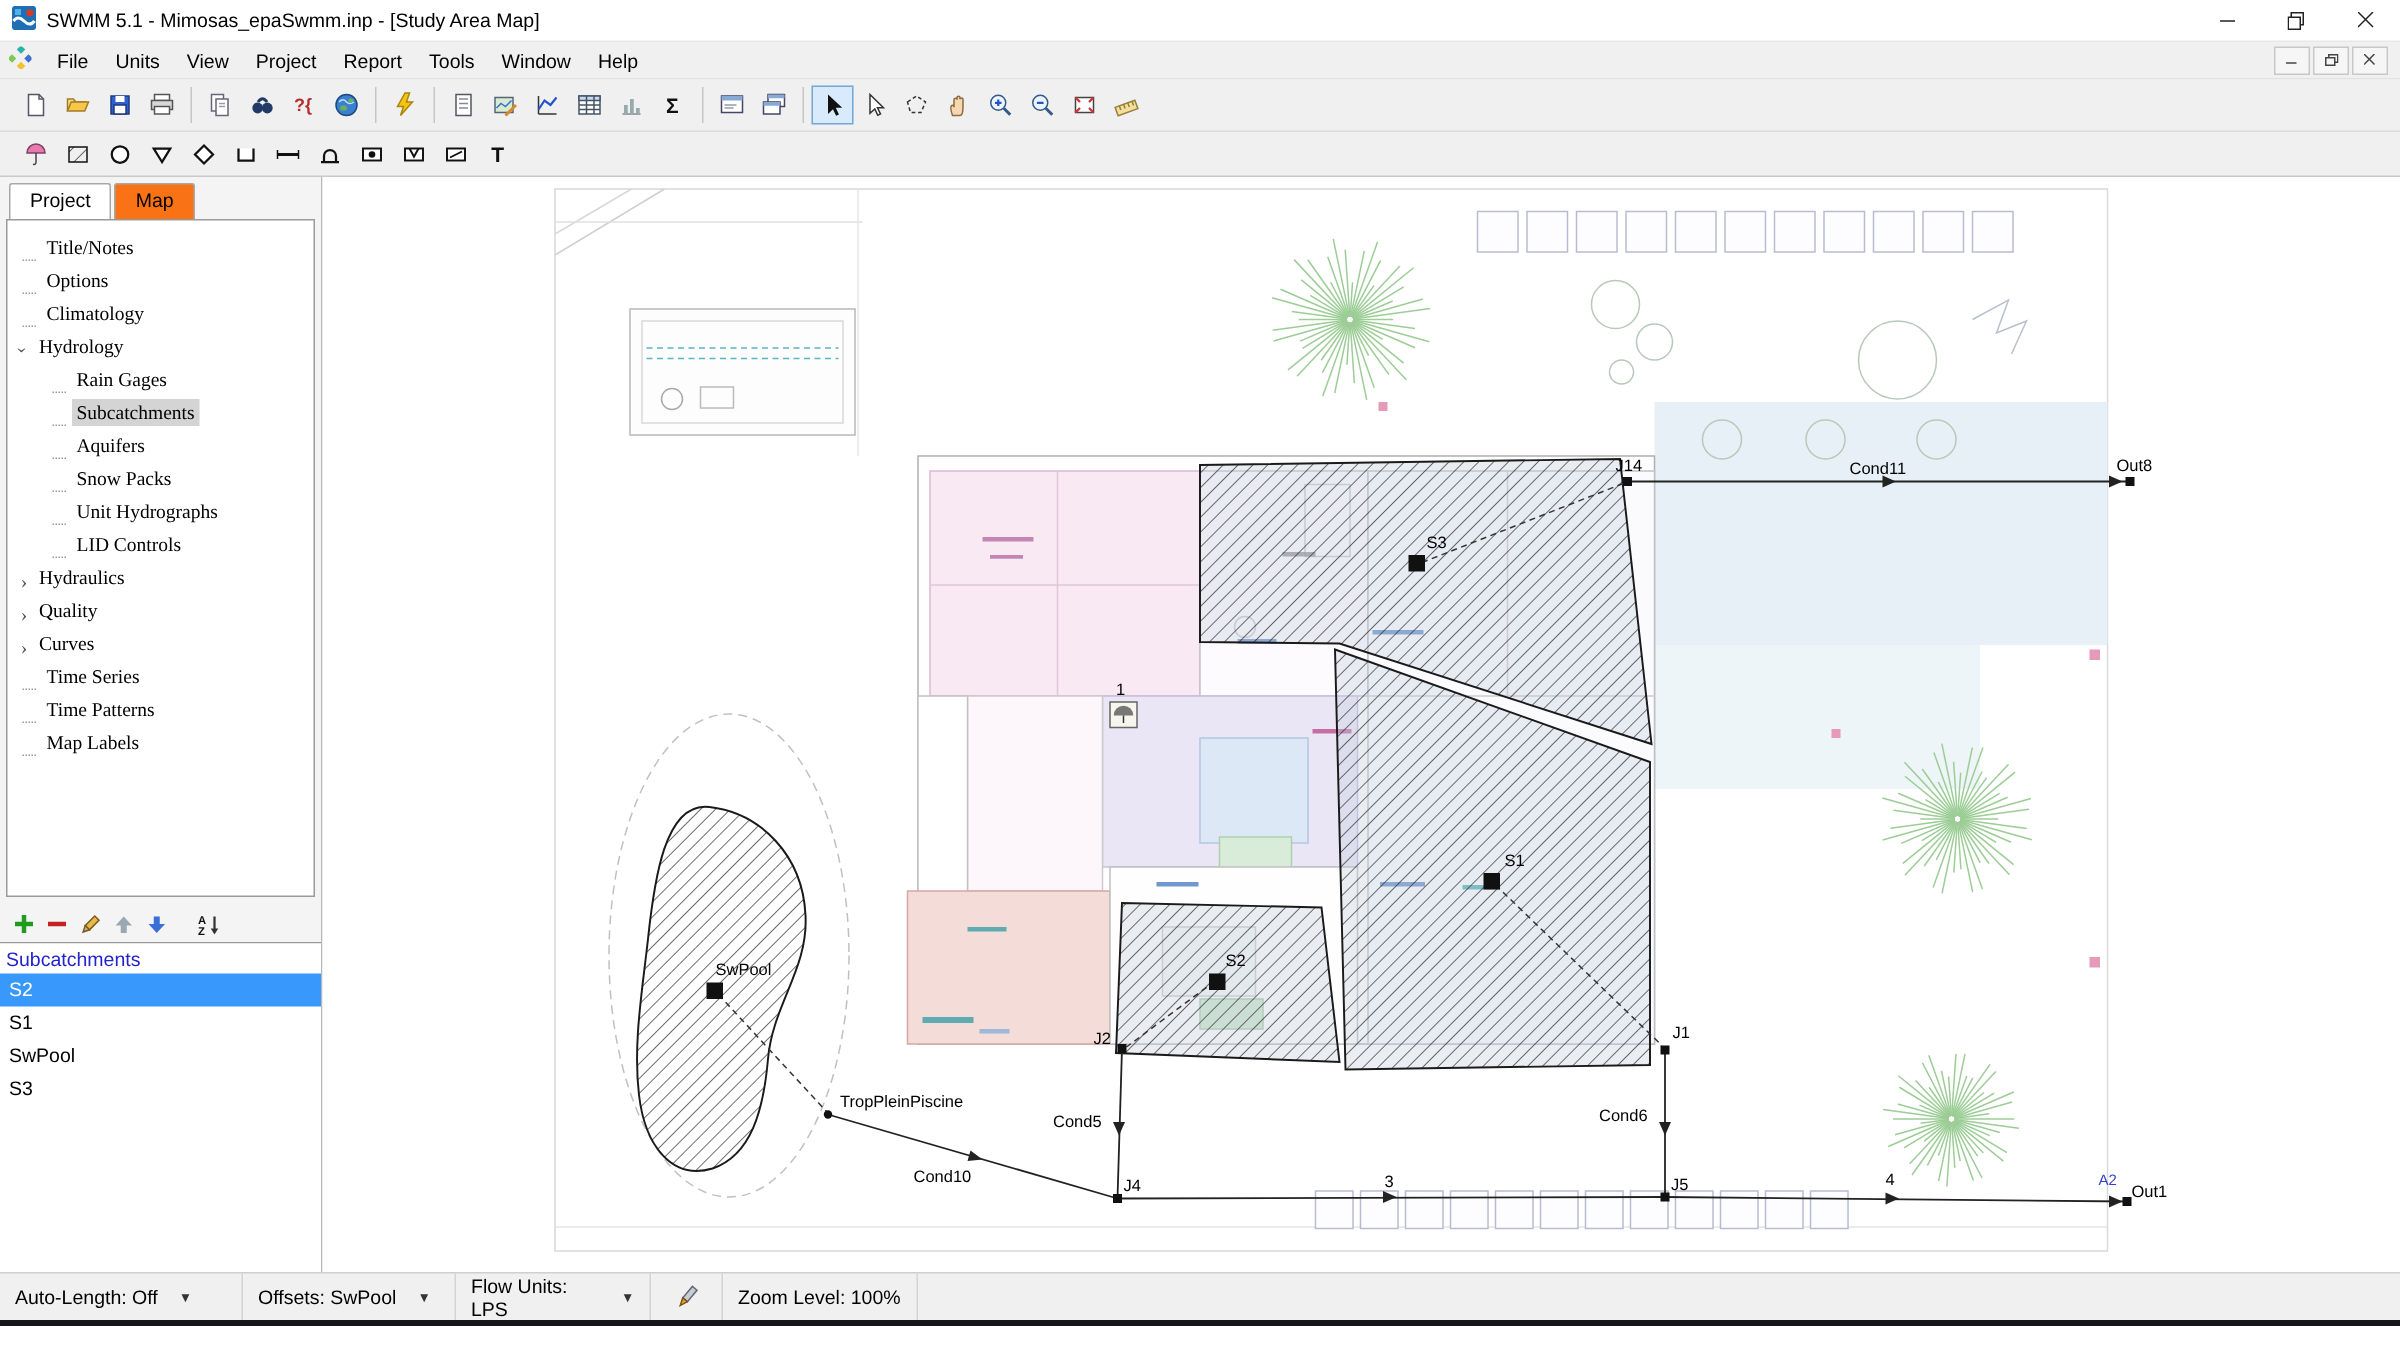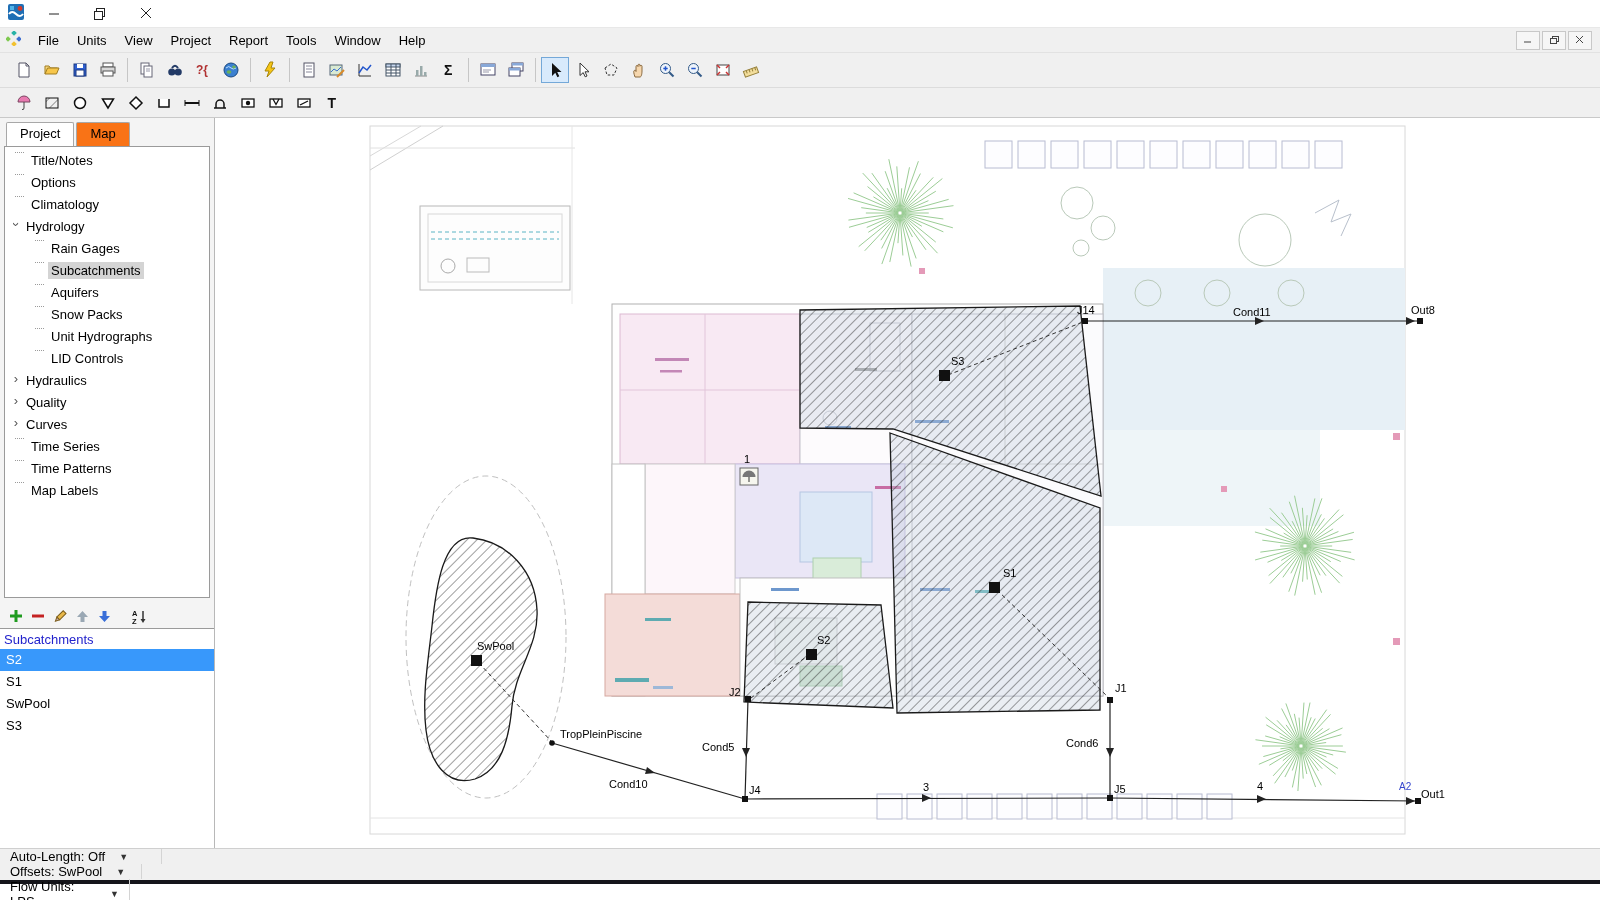--- a/index.html
+++ b/index.html
@@ -26,42 +26,42 @@
   .tb-btn.pressed { border:1px solid #74a8d8; background:#d8eafc; }
   .tb-sep { width:1px; height:24px; background:#c6c6c6; margin:0 5px; }
 
   
   .main { display:flex; height:730px; }
   .left-panel { width:215px; background:#f4f4f4; border-right:1px solid #b8b8b8; display:flex; flex-direction:column; }
   .tabs { display:flex; padding:4px 4px 0 6px; height:28px; }
   .tab { padding:3px 13px 2px 13px; border:1px solid #a8a8a8; border-bottom:none; background:#f97316; margin-right:2px; border-radius:2px 2px 0 0; }
   .tab.active { background:#fff; font-weight:normal; position:relative; top:0px; }
   .treebox { margin:0 4px; border:1px solid #9a9a9a; background:#fff; height:452px; overflow:hidden; padding-top:5px; }
-  .trow { display:flex; align-items:flex-start; height:22px; white-space:nowrap; }
+  .trow { display:flex; align-items:flex-end; height:22px; white-space:nowrap;font-family:Liberation Serif, serif; }
   .trow .exp { width:14px; display:inline-block; text-align:center; color:#555; font-size:13px; line-height:13px; }
   .trow .exp.open { transform:rotate(90deg); }
   .trow .dash { width:9px; height:0; border-top:1px dotted #9a9a9a; margin-right:4px; }
   .tlabel { padding:1px 3px; }
   .tlabel.sel { background:#d4d4d4; }
   .panel-gap { height:6px; }
   .mini-toolbar { height:24px; display:flex; align-items:center; padding:0 5px; }
   .mini-btn { width:22px; height:20px; display:flex; align-items:center; justify-content:center; }
   .browser-box { flex:1; background:#fff; border-top:1px solid #9a9a9a; display:flex; flex-direction:column; }
   .browser-title { padding:3px 5px 2px 4px; color:#2323cc; background:#fff; }
   .list { flex:1; }
   .list-item { height:22px; line-height:22px; padding-left:6px; }
   .list-item.sel { background:#3898fb; color:#fff; }
 
   .map-area { flex:1; position:relative; background:#fff; overflow:hidden; }
   .map-area svg.mapsvg { position:absolute; left:0; top:0; }
   .mtxt { font-family:"Liberation Sans", sans-serif; font-size:11px; fill:#000; }
   .mtxt-blue { font-family:"Liberation Sans", sans-serif; font-size:10px; fill:#3344cc; }
 
   
-  .statusbar { height:32px; background:#f0f0f0; border-top:1px solid #cfcfcf; display:flex; align-items:stretch;flex-direction:column; }
+  .statusbar { height:32px; background:#f0f0f0; border-top:1px solid #cfcfcf; display:flex; align-items:stretch; }
   .sb-seg { display:flex; align-items:center; padding:0 10px; border-right:1px solid #d4d4d4; }
   .sb-arrow { margin-left:14px; font-size:9px; color:#333; }
   .bottom-strip { height:4px; background:#15151a; }
   .bottom-fill { height:16px; background:#fff; }
 </style>
 </head>
 <body>
 
 <svg width="0" height="0" style="position:absolute" aria-hidden="true">
   <defs>
@@ -73,20 +73,21 @@
 
 <div class="titlebar">
   <span class="app-ico">
     <svg width="18" height="18">
         <rect x="1" y="1" width="16" height="16" rx="2" fill="#1f6fb5"></rect>
         <path d="M2,11 q3,-4 7,0 q4,4 7,0" stroke="#fff" fill="none" stroke-width="2"></path>
         <circle cx="13" cy="5.5" r="2.4" fill="#d43a2a"></circle>
         <rect x="3" y="3" width="4" height="4" fill="#4fb3e8"></rect>
       </svg>
   </span>
+  <span class="title">SWMM 5.1 - Mimosas_epaSwmm.inp - [Study Area Map]</span>
   <div class="win-btn">
       <svg width="11" height="11">
         <line x1="0" y1="6" x2="10" y2="6" stroke="#222" stroke-width="1"></line>
       </svg>
     </div>
   <div class="win-btn">
       <svg width="12" height="12">
         <rect x="2.5" y="0.5" width="8" height="8" fill="none" stroke="#222"></rect>
         <rect x="0.5" y="3.5" width="8" height="8" fill="#fff" stroke="#222"></rect>
       </svg>

